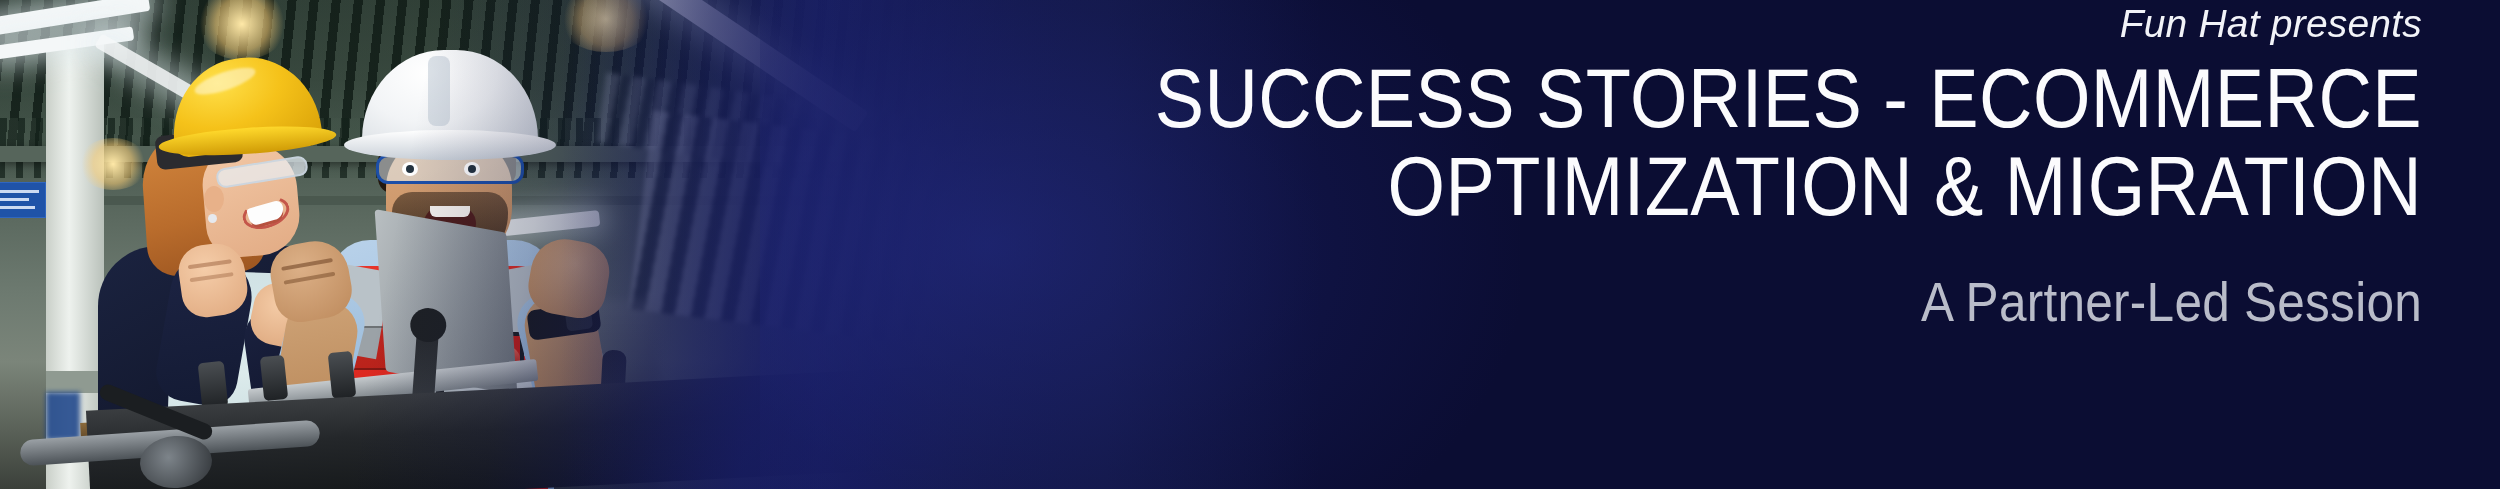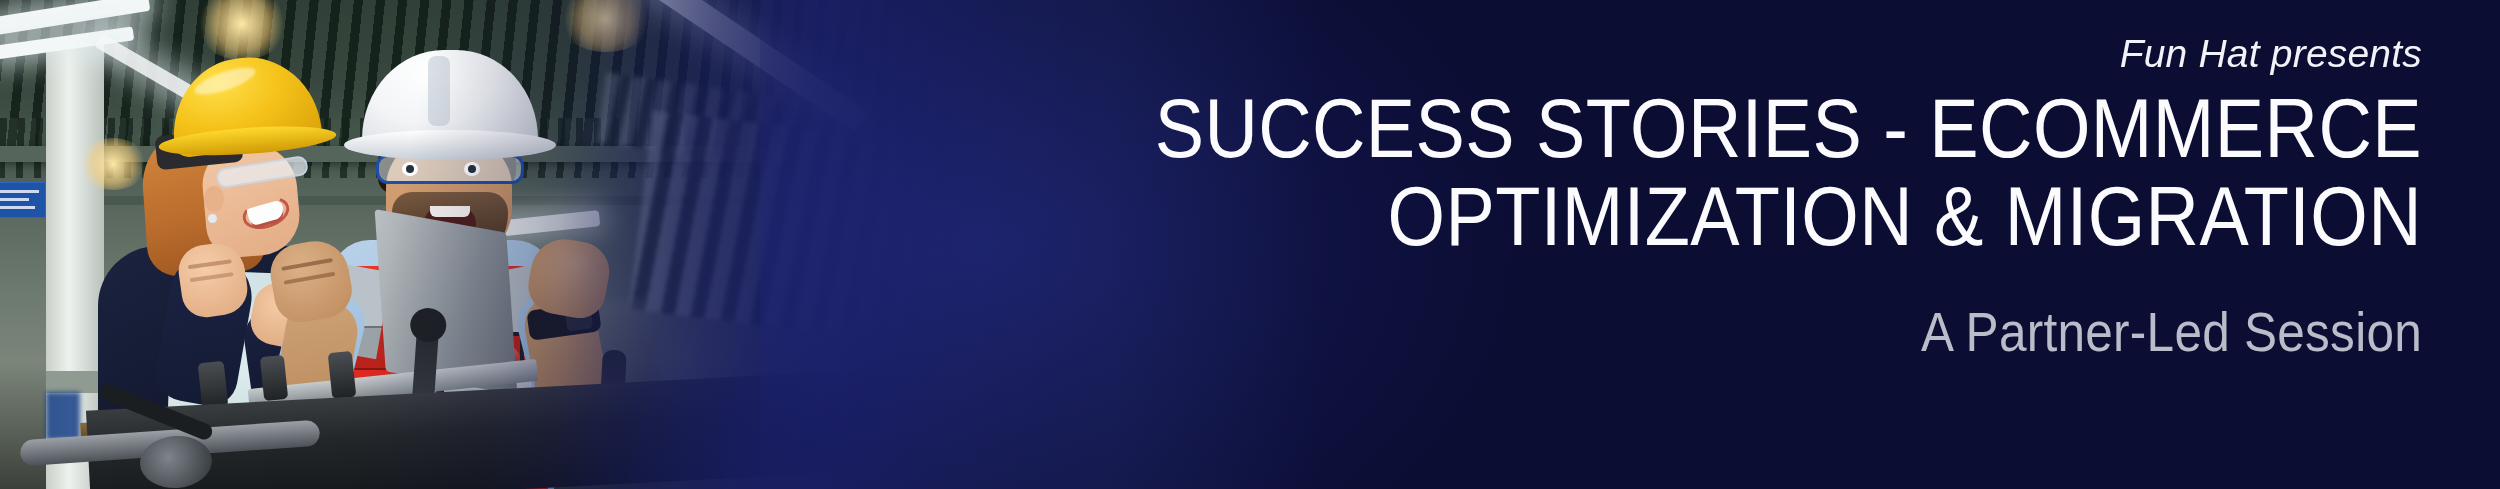--- a/index.html
+++ b/index.html
@@ -203,21 +203,20 @@
   .glow{
     position:absolute;left:760px;top:-140px;width:760px;height:770px;
     background:radial-gradient(ellipse at 30% 50%, rgba(36,44,136,.55) 0%, rgba(26,32,104,.28) 45%, rgba(11,13,51,0) 72%);
   }
 
   
   .content{
     position:absolute;right:78px;top:0;height:489px;width:1700px;
     text-align:right;
     display:flex;flex-direction:column;justify-content:flex-start;
-    padding-top:30px;
   }
   .eyebrow{
     font-style:italic;font-weight:300;
     font-size:39px;line-height:48px;letter-spacing:.2px;
     color:#f2f3f8;
     margin-bottom:6px;
   }
   .title{
     font-weight:300;
     font-size:84px;line-height:88px;

